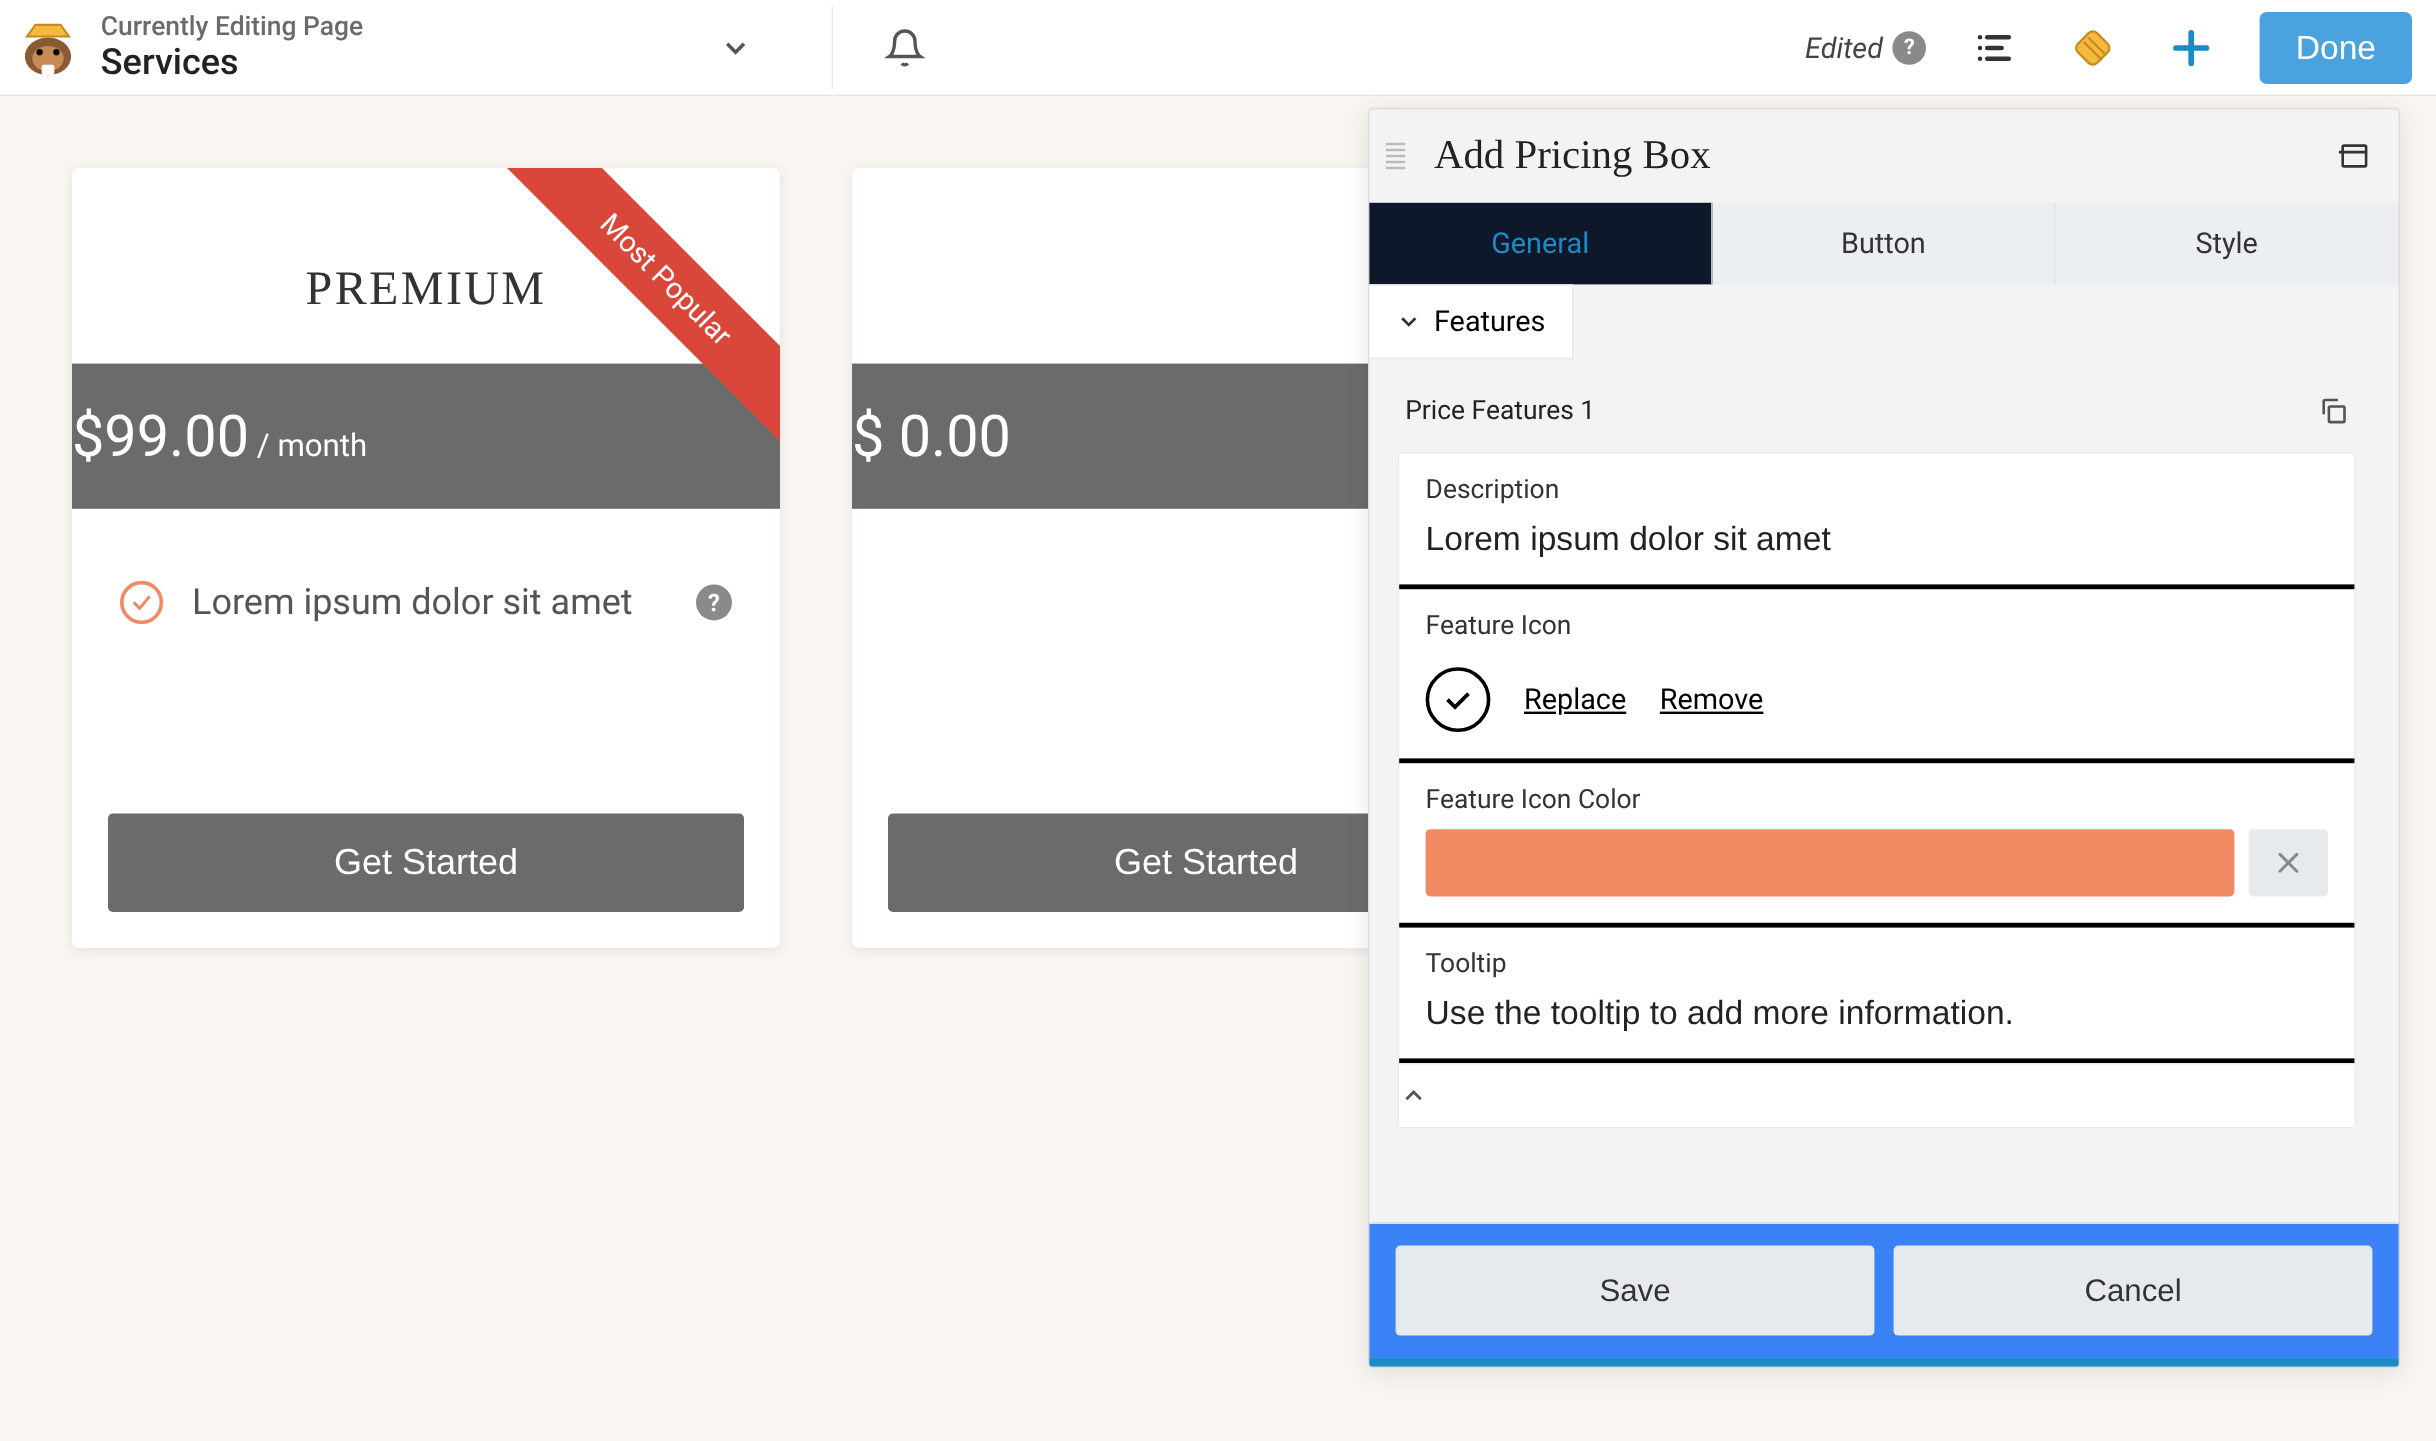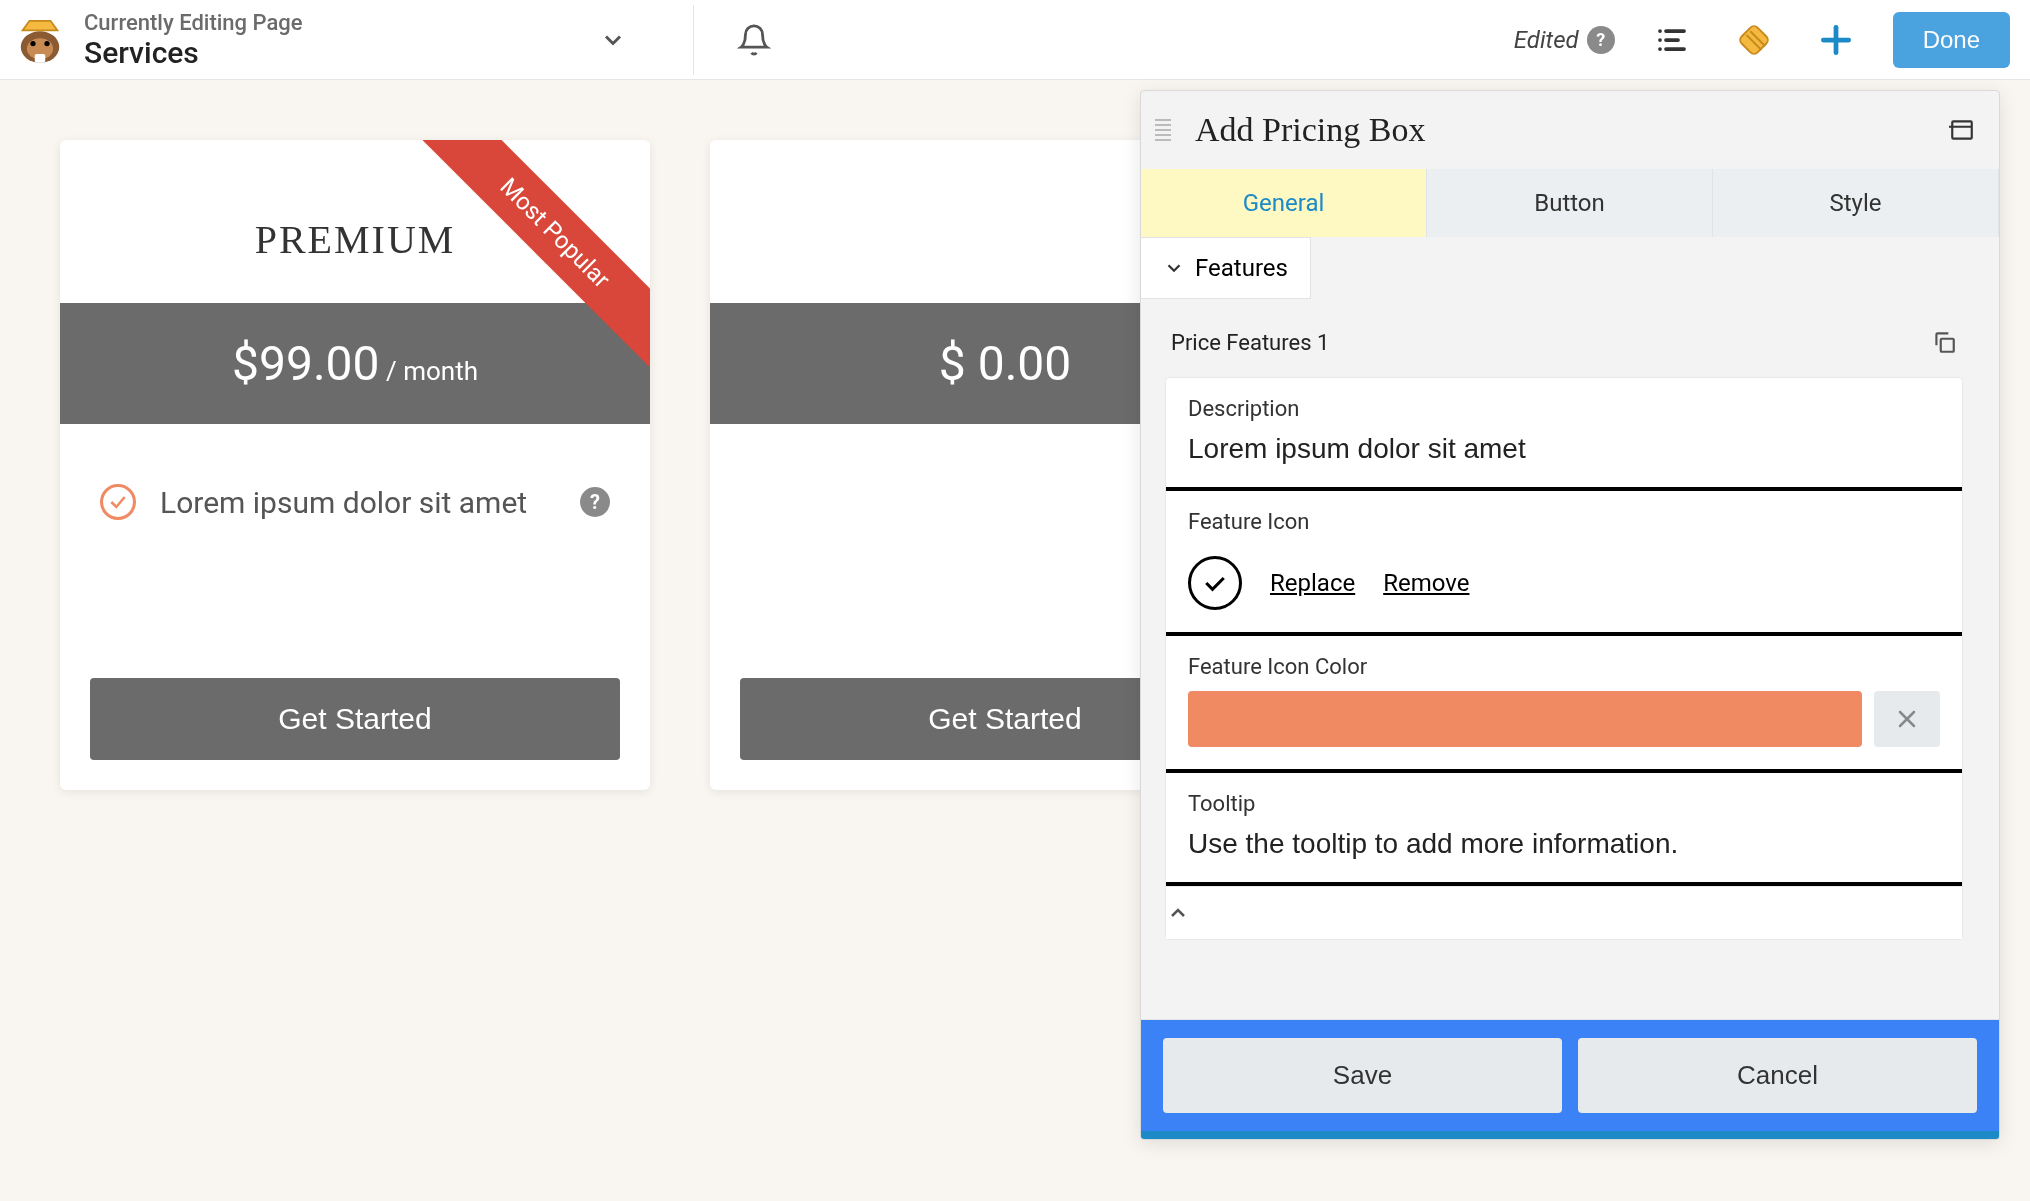--- a/index.html
+++ b/index.html
@@ -49,42 +49,42 @@
 .edited-wrap { display:flex; align-items:center; gap:8px; }
 .edited-text { font-style: italic; color:#444; font-size:24px; }
 .help-circle {
   width:28px;height:28px;border-radius:50%;background:#8a8a8a;color:#fff;
   display:flex;align-items:center;justify-content:center;font-size:18px;font-weight:700;
 }
 .icon-btn {
   width:50px;height:50px;display:flex;align-items:center;justify-content:center;cursor:pointer;
 }
 .done-btn {
-  background:#4aa3df; color:#fff; font-size:24px; font-weight:500;
+  background:#4aa3df; color:#fff; font-size:28px; font-weight:500;
   padding: 14px 30px; border-radius:6px; cursor:pointer; border:none;
 }
 
 
 .canvas {
   padding: 60px 60px 0 60px;
   display:flex; gap: 60px;
 }
 .card {
   width: 590px; height: 650px; background:#fff; border-radius:6px;
   box-shadow: 0 2px 10px rgba(0,0,0,.08);
   position:relative; overflow:hidden;
   display:flex; flex-direction:column;
 }
 .card-title {
   font-family: Georgia, "Times New Roman", serif;
   font-size: 40px; letter-spacing: 2px; text-align:center;
   color:#333; padding: 76px 0 40px 0;
 }
 .price-bar {
-  background:#6b6b6b; color:#fff; text-align:center; padding: 32px 0;
+  background:#6b6b6b; color:#fff; text-align:left; padding: 32px 0;
 }
 .price-main { font-size:48px; font-weight:400; }
 .price-sub  { font-size:26px; }
 .ribbon {
   position:absolute; top:0; right:0; width:260px; height:260px; overflow:hidden;
 }
 .ribbon-inner {
   position:absolute; width:380px; text-align:center; background:#d9473a; color:#fff;
   font-size:24px; padding:14px 0; transform: rotate(45deg); top:65px; right:-95px;
 }
@@ -122,21 +122,21 @@
   width:16px; display:flex; flex-direction:column; gap:3px; margin-right:24px;
 }
 .drag-handle span { height:2px; background:#bbb; }
 .panel-title { font-family: Georgia, serif; font-size:34px; color:#222; flex:1; }
 .panel-expand { cursor:pointer; }
 .tabs { display:flex; background:#eceff1; }
 .tab {
   flex:1; text-align:center; font-size:24px; padding:20px 0; cursor:pointer; color:#333;
   border-right:1px solid #e1e4e6;
 }
-.tab.active { background:#fef9c3; color:#1b8ac6; }
+.tab.active { background:#0f172a; color:#1b8ac6; }
 .accordion-head {
   display:flex; align-items:center; gap:10px; background:#fff; padding:16px 22px;
   font-size:24px; border:1px solid #e1e4e6; border-left:none; width:fit-content;
   cursor:pointer;
 }
 .acc-chevron {
   transform: scaleY(-1); 
 }
 .scroll-area {
   flex:1; overflow-y:auto; padding: 0 12px 0 0;

